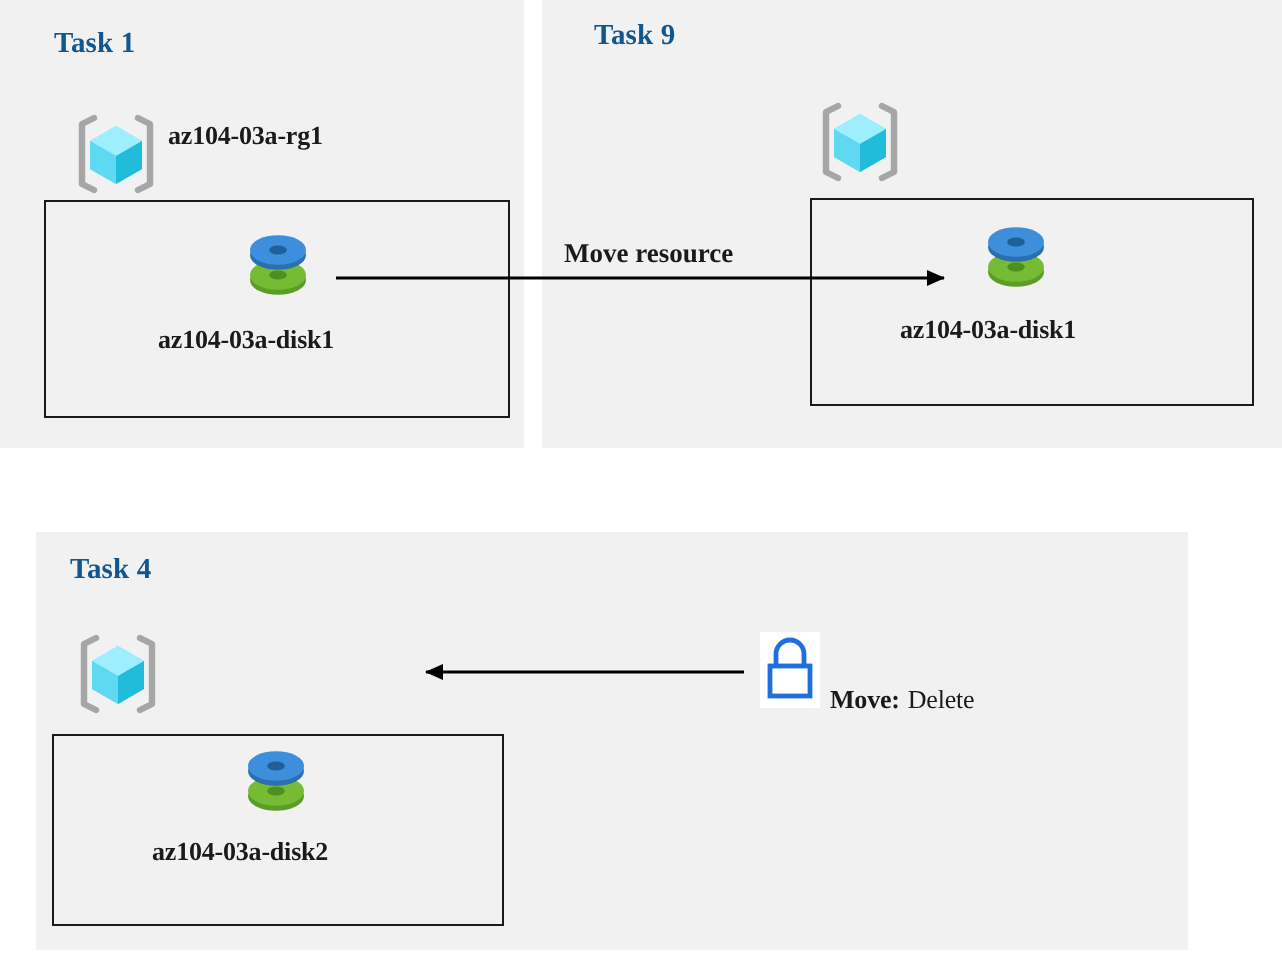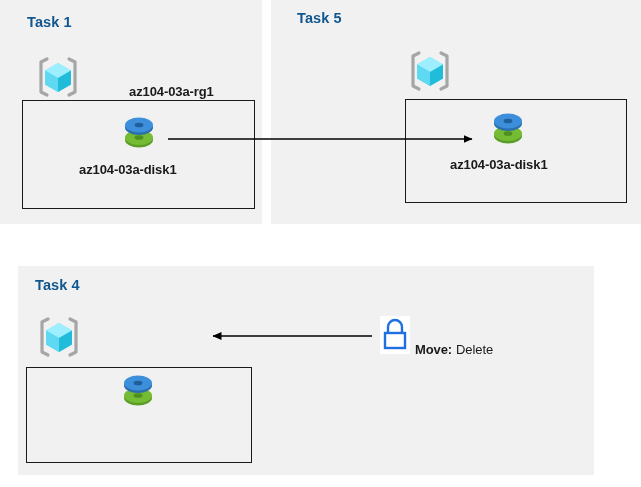--- a/index.html
+++ b/index.html
@@ -15,20 +15,21 @@
     overflow: hidden;
     font-family: "Liberation Sans", sans-serif;
     -webkit-font-smoothing: antialiased;
   }
   .canvas {
     position: absolute;
     left: 0; top: 0;
     width: 641px;
     height: 372px;
     background: #ffffff;
+    font-family: Liberation Serif, serif;
   }
   
   .panel {
     position: absolute;
     background: #f1f1f1;
   }
   #panel-task1 { left: 0px;   top: 0px;   width: 262px; height: 224px; }
   #panel-task2 { left: 271px; top: 0px;   width: 370px; height: 224px; }
   #panel-task3 { left: 18px;  top: 266px; width: 576px; height: 209px; }
 
@@ -60,21 +61,21 @@
   .label {
     position: absolute;
     color: #1a1a1a;
     font-weight: bold;
     font-size: 13px;
     white-space: nowrap;
     letter-spacing: -0.1px;
   }
   .label-regular { font-weight: normal; }
 
-  #lbl-rg1      { left: 84px;  top: 84px; margin-left: 45px; }
+  #lbl-rg1      { left: 84px;  top: 60px; }
   #lbl-disk1a   { left: 79px;  top: 162px; }
   #lbl-rg2      { left: 456px; top: 62px; }
   #lbl-disk1b   { left: 450px; top: 157px; }
   #lbl-rg3      { left: 85px;  top: 329px; }
   #lbl-disk2    { left: 76px;  top: 418px; }
   #lbl-lock     { left: 415px; top: 326px; }
   #lbl-locktype { left: 415px; top: 342px; }
 
   #lbl-move {
     position: absolute;
@@ -115,21 +116,21 @@
 
   <div class="panel" id="panel-task1"></div>
   <div class="panel" id="panel-task2"></div>
   <div class="panel" id="panel-task3"></div>
 
   <div class="inner-box" id="box-task1"></div>
   <div class="inner-box" id="box-task2"></div>
   <div class="inner-box" id="box-task3"></div>
 
   <div class="task-title" id="title-task1">Task 1</div>
-  <div class="task-title" id="title-task2">Task 5</div>
+  <div class="task-title" id="title-task2">Task 9</div>
   <div class="task-title" id="title-task3">Task 4</div>
 
   <div class="icon" id="icon-rg1">
     <svg width="44" height="42" viewBox="0 0 44 42" xmlns="http://www.w3.org/2000/svg">
       <path d="M11 3 L5 6 L5 36 L11 39" fill="none" stroke="#a6a6a6" stroke-width="3.2" stroke-linecap="round" stroke-linejoin="round"></path>
       <path d="M33 3 L39 6 L39 36 L33 39" fill="none" stroke="#a6a6a6" stroke-width="3.2" stroke-linecap="round" stroke-linejoin="round"></path>
       <polygon points="22,7 35,14.5 35,28.5 22,36 9,28.5 9,14.5" fill="#5fe4f7"></polygon>
       <polygon points="22,7 35,14.5 22,22 9,14.5" fill="#9defff"></polygon>
       <polygon points="22,22 35,14.5 35,28.5 22,36" fill="#21bcd9"></polygon>
       <polygon points="22,22 9,14.5 9,28.5 22,36" fill="#5fd8f2"></polygon>
@@ -212,19 +213,21 @@
     <line x1="168" y1="139" x2="472" y2="139" stroke="#000000" stroke-width="1.6" marker-end="url(#arrowhead-right)"></line>
 
     <line x1="372" y1="336" x2="213" y2="336" stroke="#000000" stroke-width="1.6" marker-end="url(#arrowhead-left)"></line>
   </svg>
 
   <div class="label" id="lbl-rg1">az104-03a-rg1</div>
   <div class="label" id="lbl-disk1a">az104-03a-disk1</div>
 
   <div class="label" id="lbl-disk1b">az104-03a-disk1</div>
 
+  <div class="label" id="lbl-disk2">az104-03a-disk2</div>
 
   <div class="label" id="lbl-locktype">
     <span>Move:</span><span class="label-regular" style="margin-left:4px;">Delete</span>
   </div>
 
+  <div id="lbl-move">Move resource</div>
 
 </div>
 
 </body></html>

